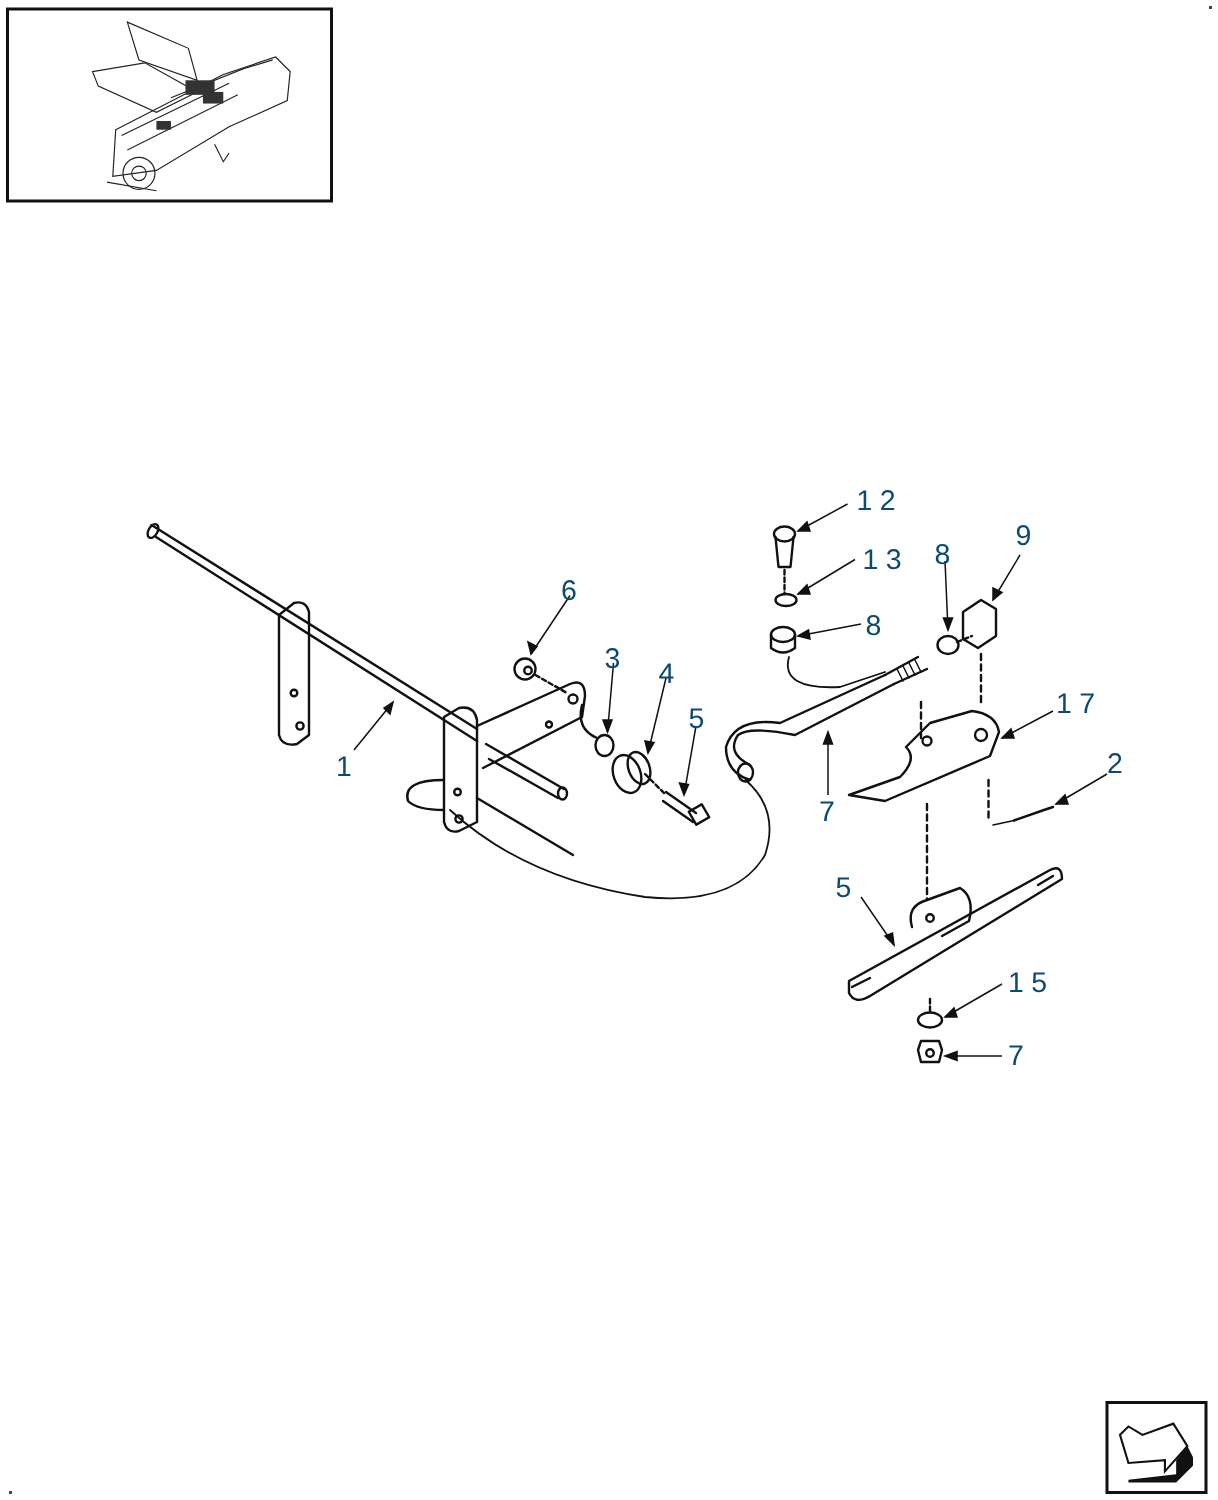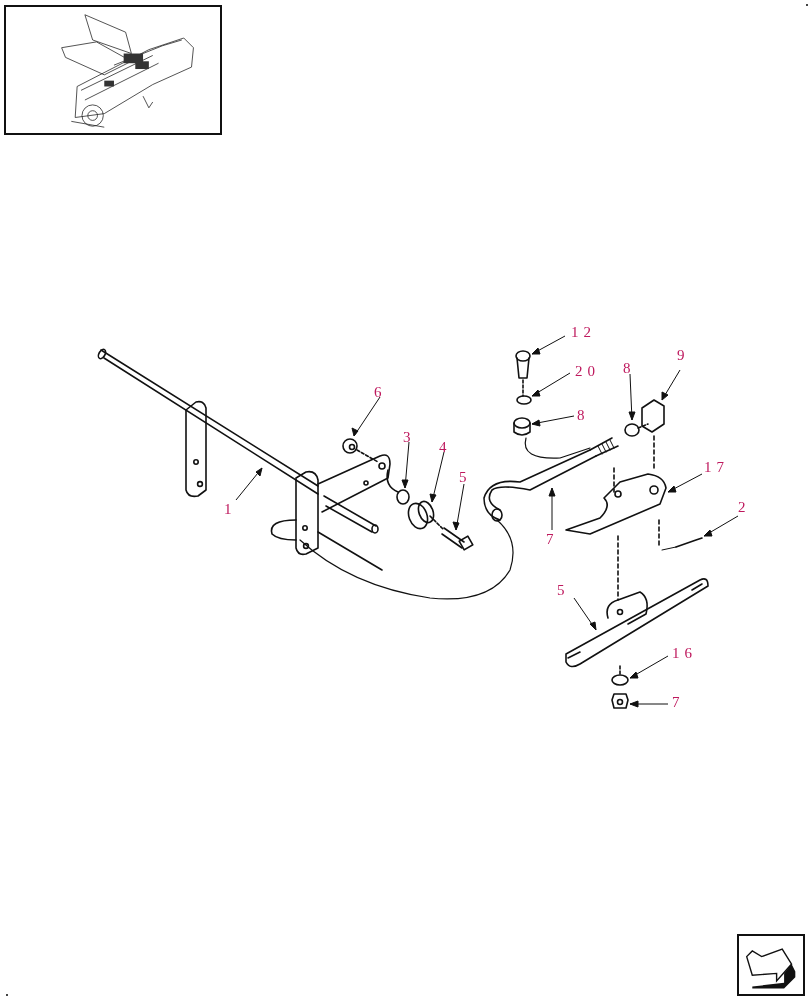--- a/index.html
+++ b/index.html
@@ -1,20 +1,20 @@
 <!DOCTYPE html>
 <html><head>
 <meta charset="utf-8">
 <style>
   html, body { margin:0; padding:0; background:#ffffff; }
   body { width:812px; height:1000px; position:relative; overflow:hidden; font-family:"Liberation Serif", serif; }
   .thumb { position:absolute; left:4px; top:5px; width:218px; height:130px; border:2px solid #111; box-sizing:border-box; background:#fff; }
   .thumb svg { width:100%; height:100%; }
   .diagram { position:absolute; left:0; top:0; width:812px; height:1000px; }
-  .callout { position:absolute; font-family:Liberation Serif, serif; font-size:15px; color:#be185d; letter-spacing:5px; line-height:1; }
+  .callout { position:absolute; font-family:Liberation Sans, sans-serif; font-size:19px; color:#0c4a6e; letter-spacing:5px; line-height:1; }
   .nav-btn { position:absolute; left:737px; top:934px; width:68px; height:62px; border:2px solid #111; box-sizing:border-box; background:#fff; cursor:pointer; }
   .nav-btn svg { width:100%; height:100%; }
   .dot { position:absolute; width:2px; height:2px; background:#444; }
 </style>
 </head>
 <body>
 
 <div class="thumb">
   <svg viewBox="0 0 218 130">
     <g fill="none" stroke="#222" stroke-width="0.8">
@@ -174,23 +174,23 @@
   <span class="callout" style="left:403px;top:430px">3</span>
   <span class="callout" style="left:439px;top:440px">4</span>
   <span class="callout" style="left:459px;top:470px">5</span>
   <span class="callout" style="left:374px;top:385px">6</span>
   <span class="callout" style="left:546px;top:532px">7</span>
   <span class="callout" style="left:623px;top:361px">8</span>
   <span class="callout" style="left:677px;top:348px">9</span>
   <span class="callout" style="left:704px;top:460px">17</span>
   <span class="callout" style="left:557px;top:583px">5</span>
   <span class="callout" style="left:571px;top:325px">12</span>
-  <span class="callout" style="left:575px;top:364px">20</span>
+  <span class="callout" style="left:575px;top:364px">13</span>
   <span class="callout" style="left:577px;top:408px">8</span>
-  <span class="callout" style="left:672px;top:646px">16</span>
+  <span class="callout" style="left:672px;top:646px">15</span>
   <span class="callout" style="left:672px;top:695px">7</span>
 </div>
 
 <div class="nav-btn">
   <svg viewBox="0 0 68 62">
     <polygon points="8,22 14,42 40,40 40,48 56,30 46,14 24,22 14,16" fill="#fff" stroke="#111" stroke-width="1.5"></polygon>
     <polygon points="14,42 14,54 48,50 48,40 56,30 60,38 60,44 48,56 14,56" fill="#111"></polygon>
   </svg>
 </div>
 

